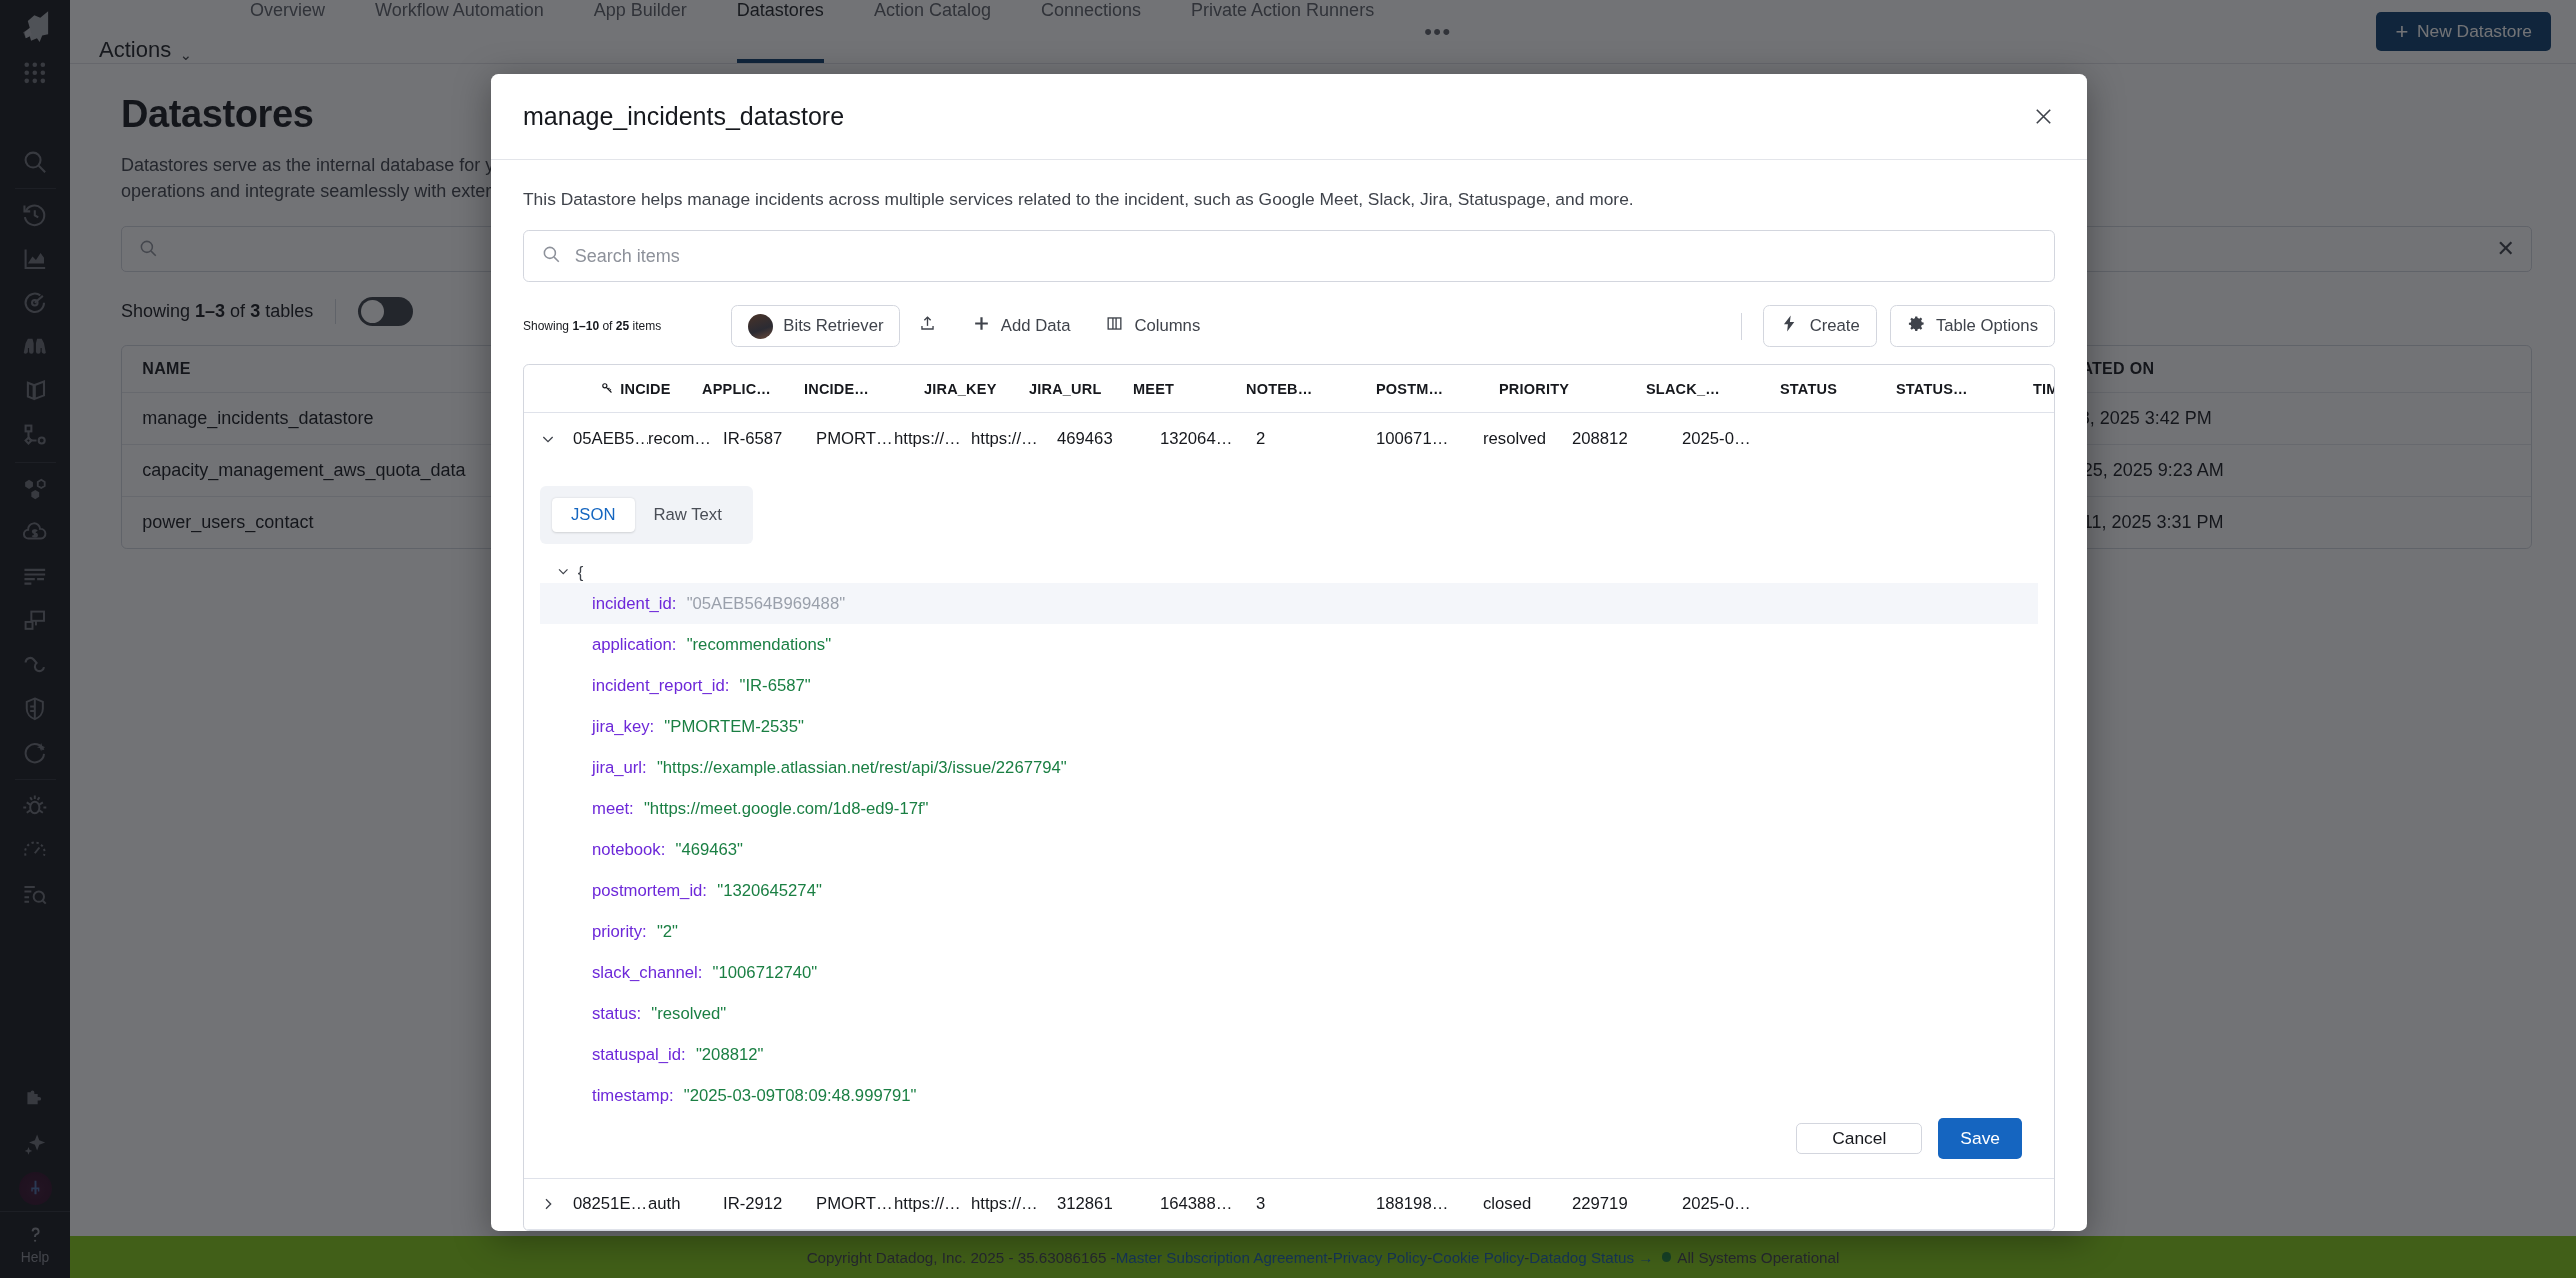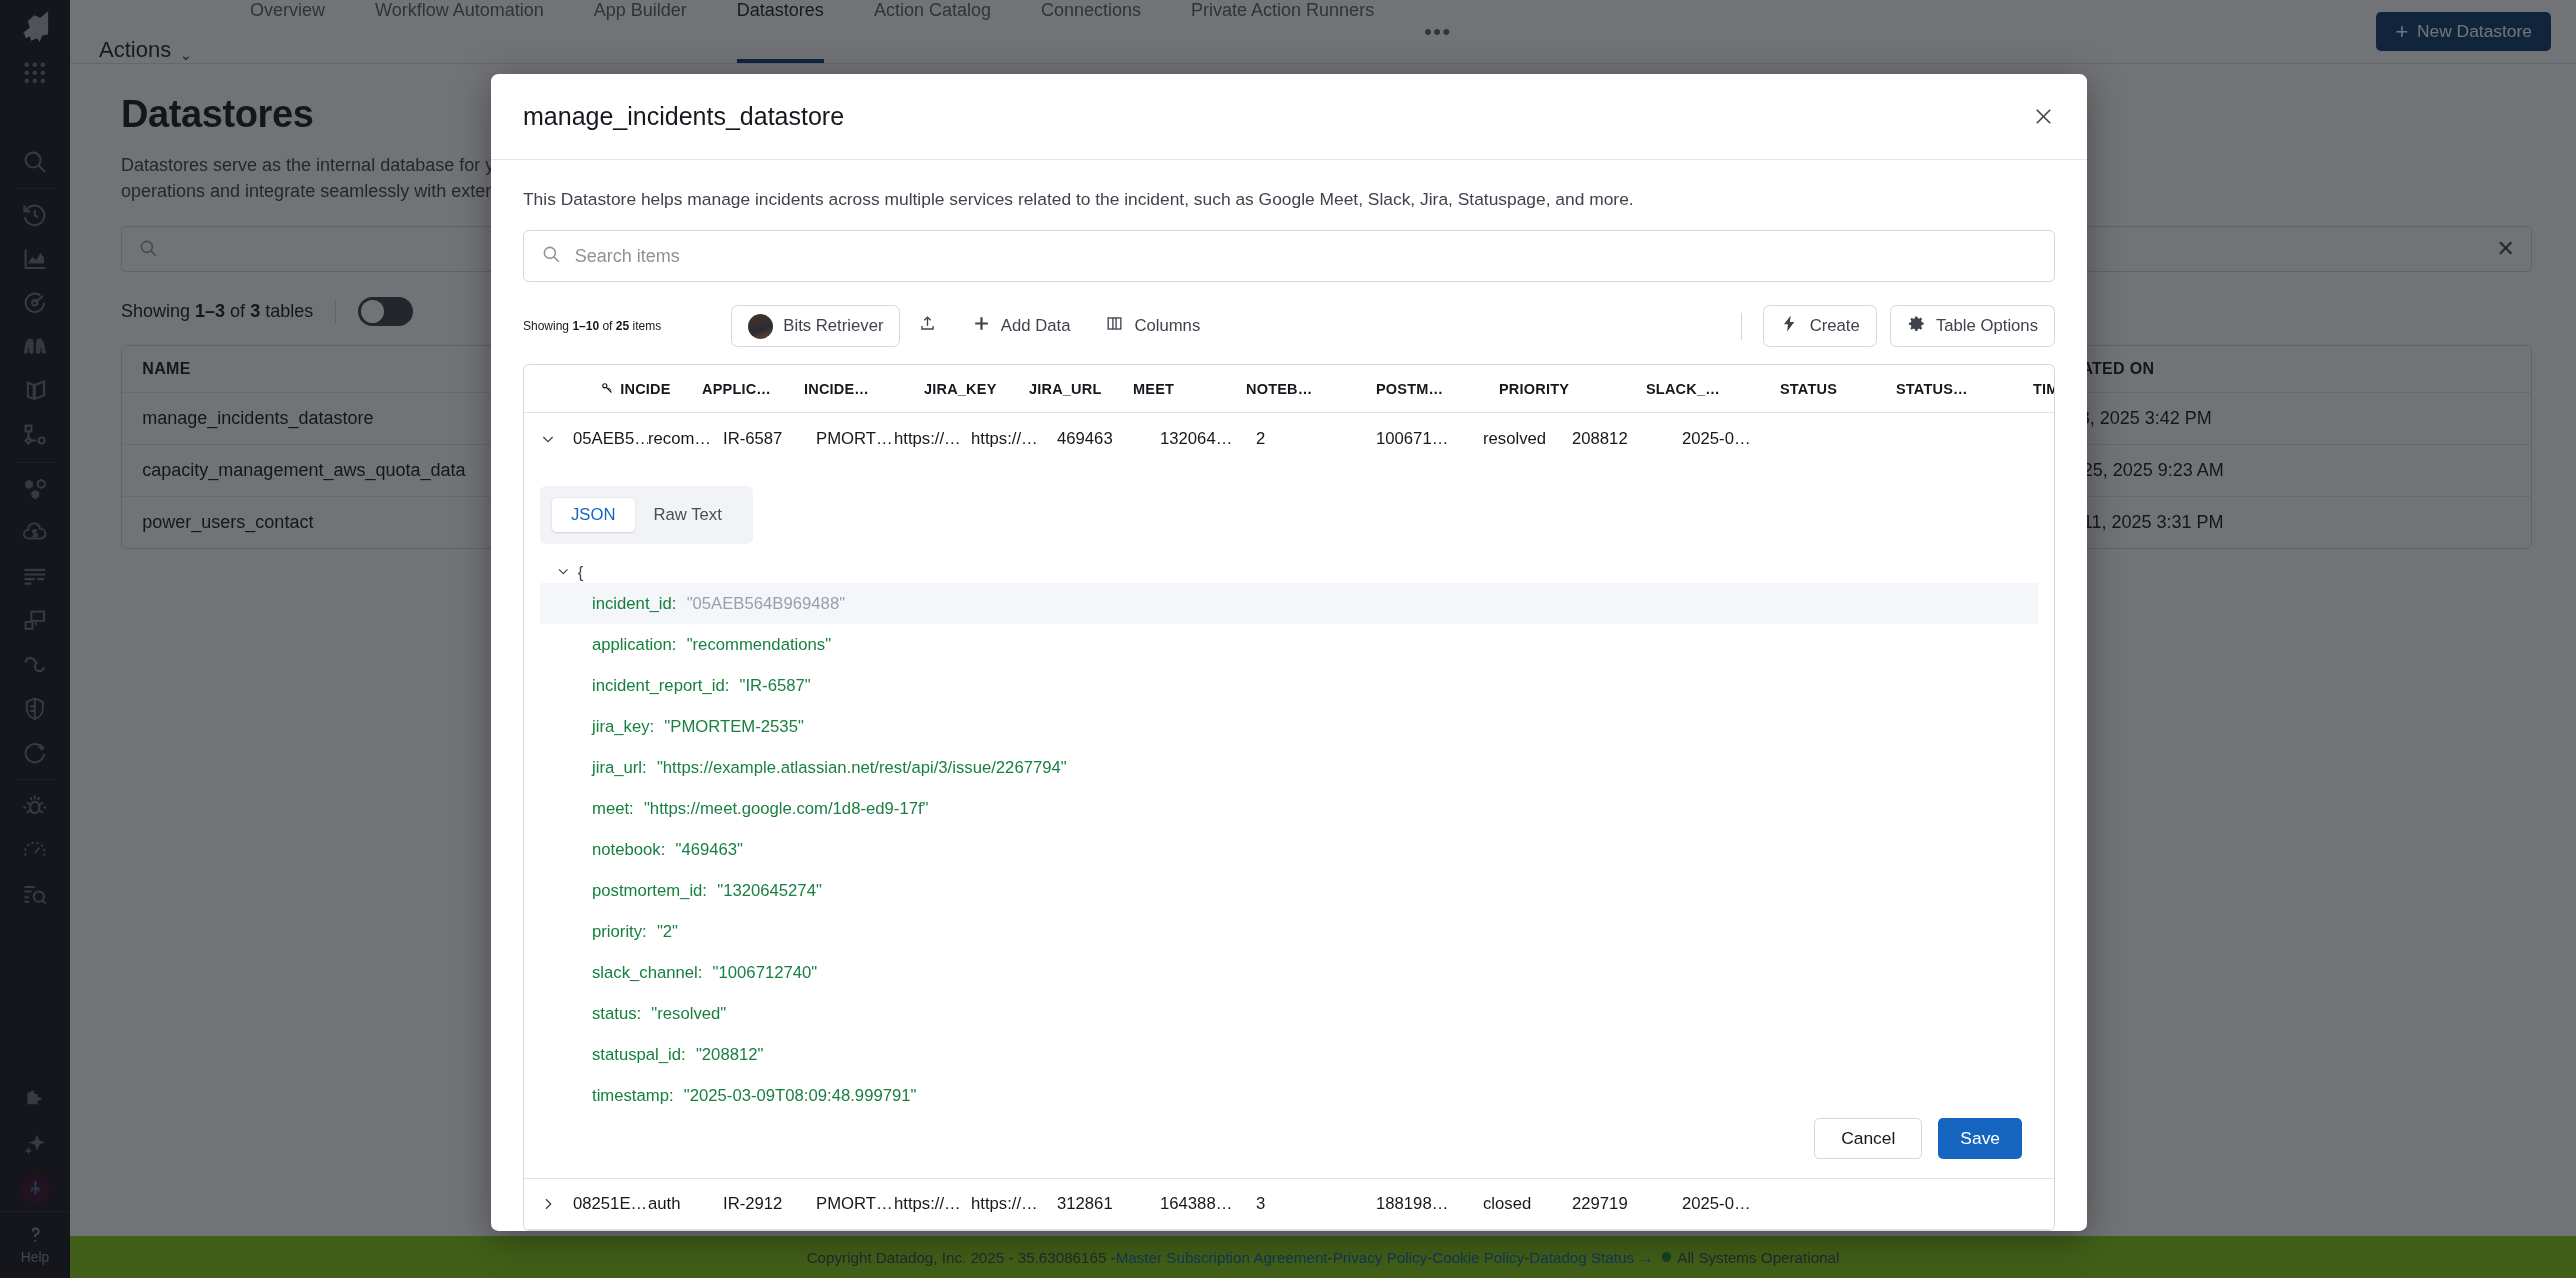--- a/index.html
+++ b/index.html
@@ -220,30 +220,30 @@
   }
   .seg-btn.on { background:#fff; color:#1566c0; box-shadow: 0 0.7px 2.2px rgba(0,0,0,.14); }
 
   .jbrace { margin-top: 19px; font-size:16.7px; color:#3f434b; display:flex; align-items:center; gap:7.3px; padding-left: 16px;}
   .jbrace svg { width:14.5px;height:14.5px; }
   .jrow {
     display:flex; align-items:center; gap:10.2px;
     height: 41px; padding-left: 52px; font-size:16.7px;
   }
   .jrow.hl { background:#f4f6fa; }
-  .jkey { color:#15803d; }
+  .jkey { color:#6d28d9; }
   .jval { color:#1a7f43; }
   .jrow.hl .jval { color:#9aa0ab; }
 
   .m-actions {
     position:absolute; right: 32px; bottom: 19px; display:flex; gap:16px; align-items:center;
   }
   .btn-cancel {
     background:#fff; border:0.7px solid #d3d6de; border-radius:5.1px;
-    height: 41px; padding: 0 26px; font-size:17.4px; color:#16181d;
+    height: 31px; padding: 0 35px; font-size:17.4px; color:#16181d;
     font-family:"Liberation Sans",sans-serif;
   }
   .btn-save {
     background:#1565c0; border:none; border-radius:5.1px;
     height: 41px; padding: 0 22px; font-size:17.4px; color:#fff;
     font-family:"Liberation Sans",sans-serif;
   }
 </style>
 </head>
 <body>

